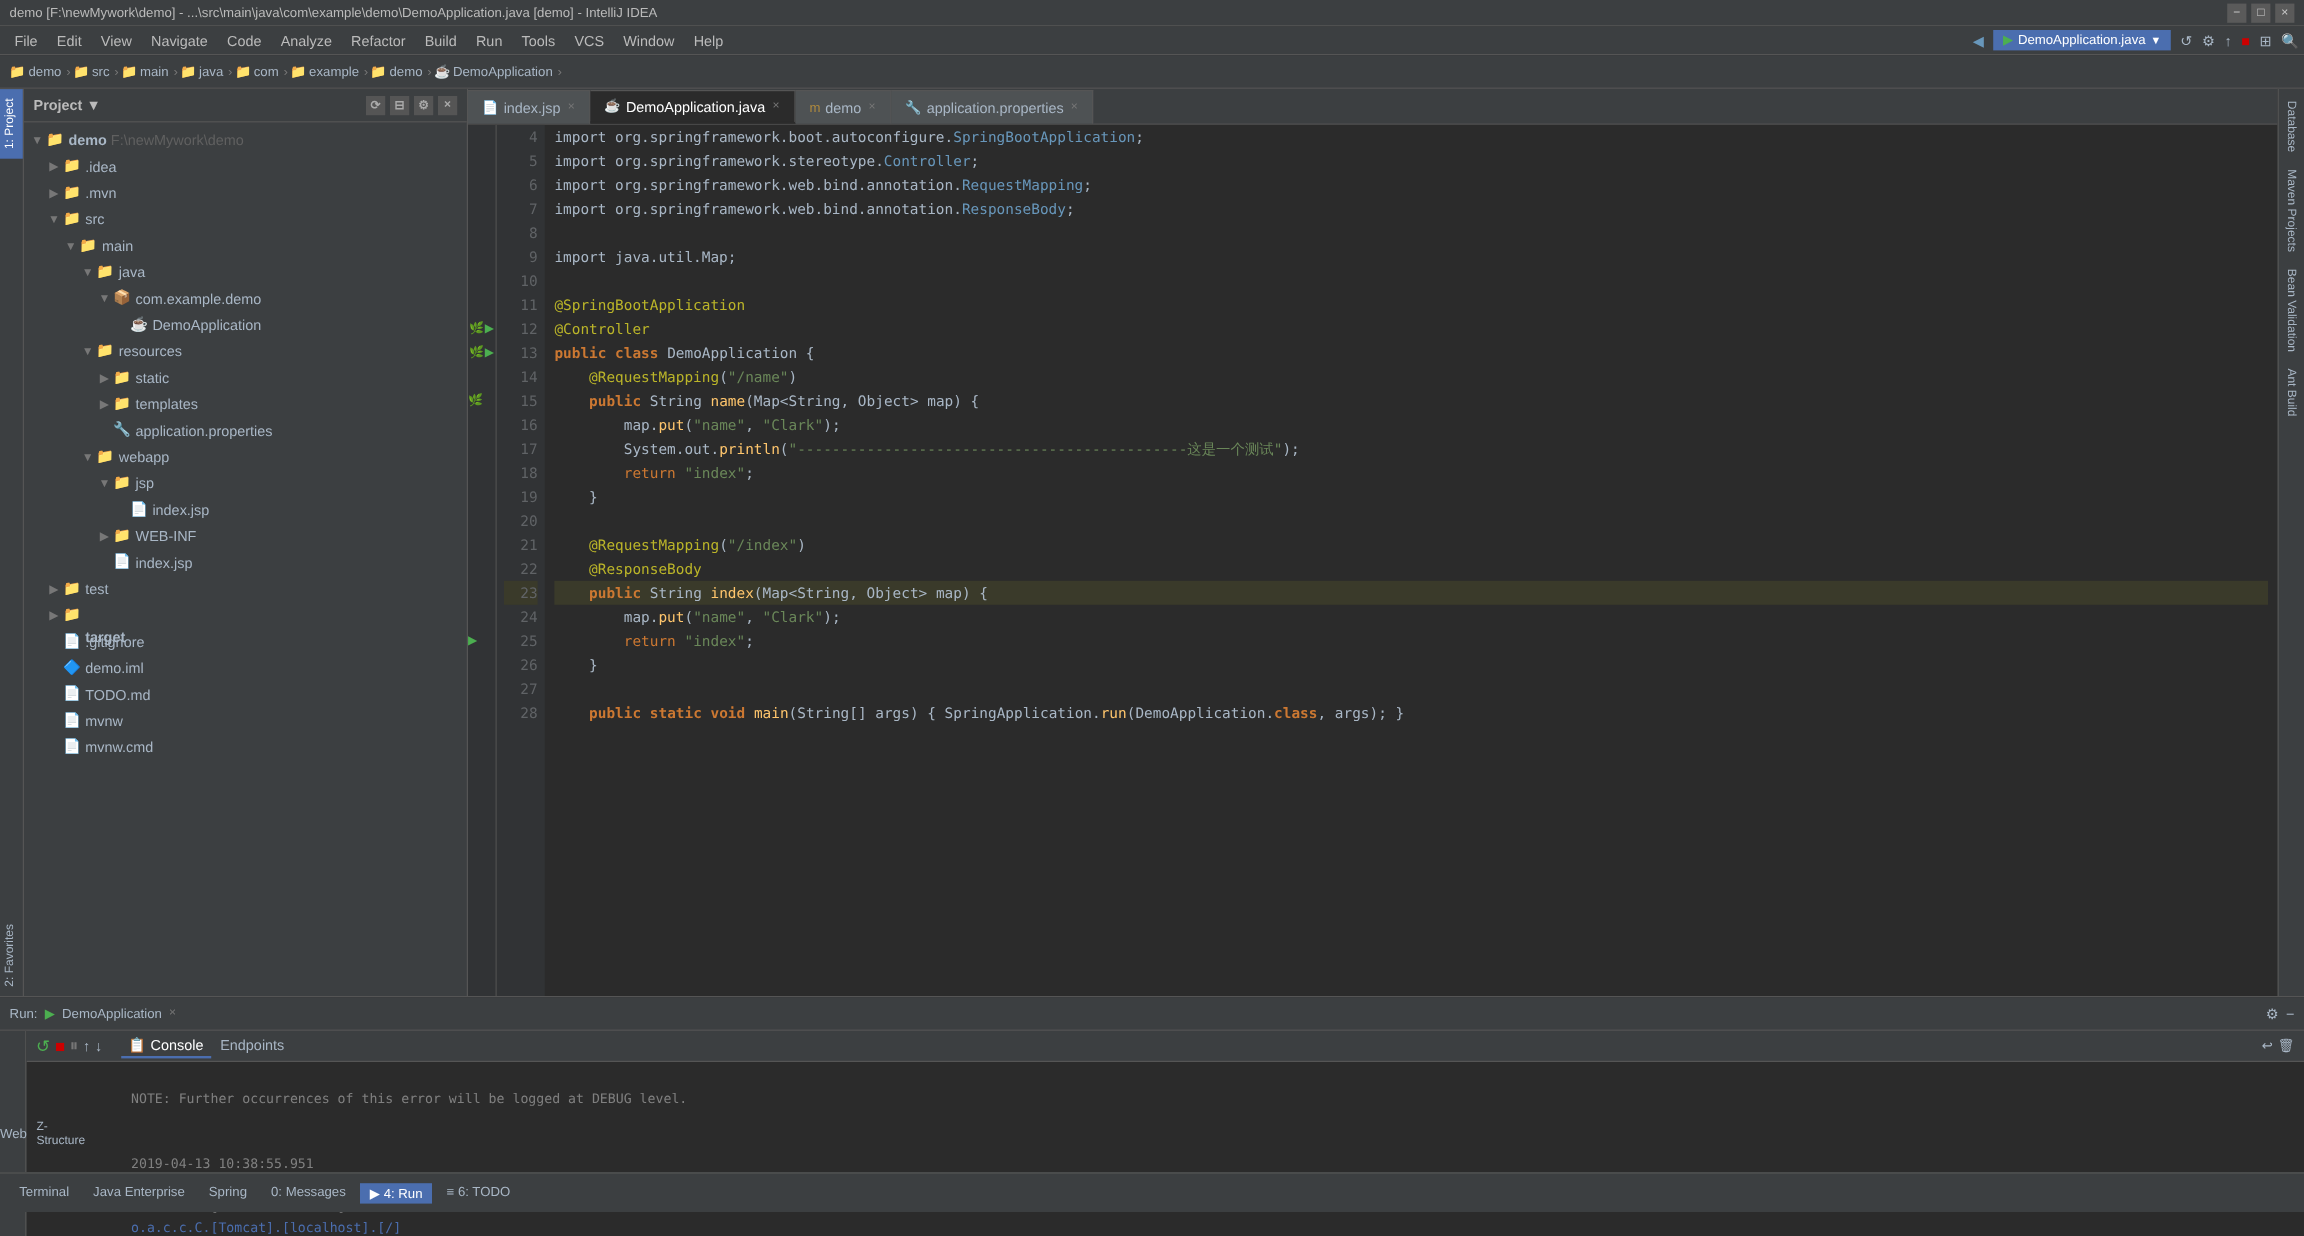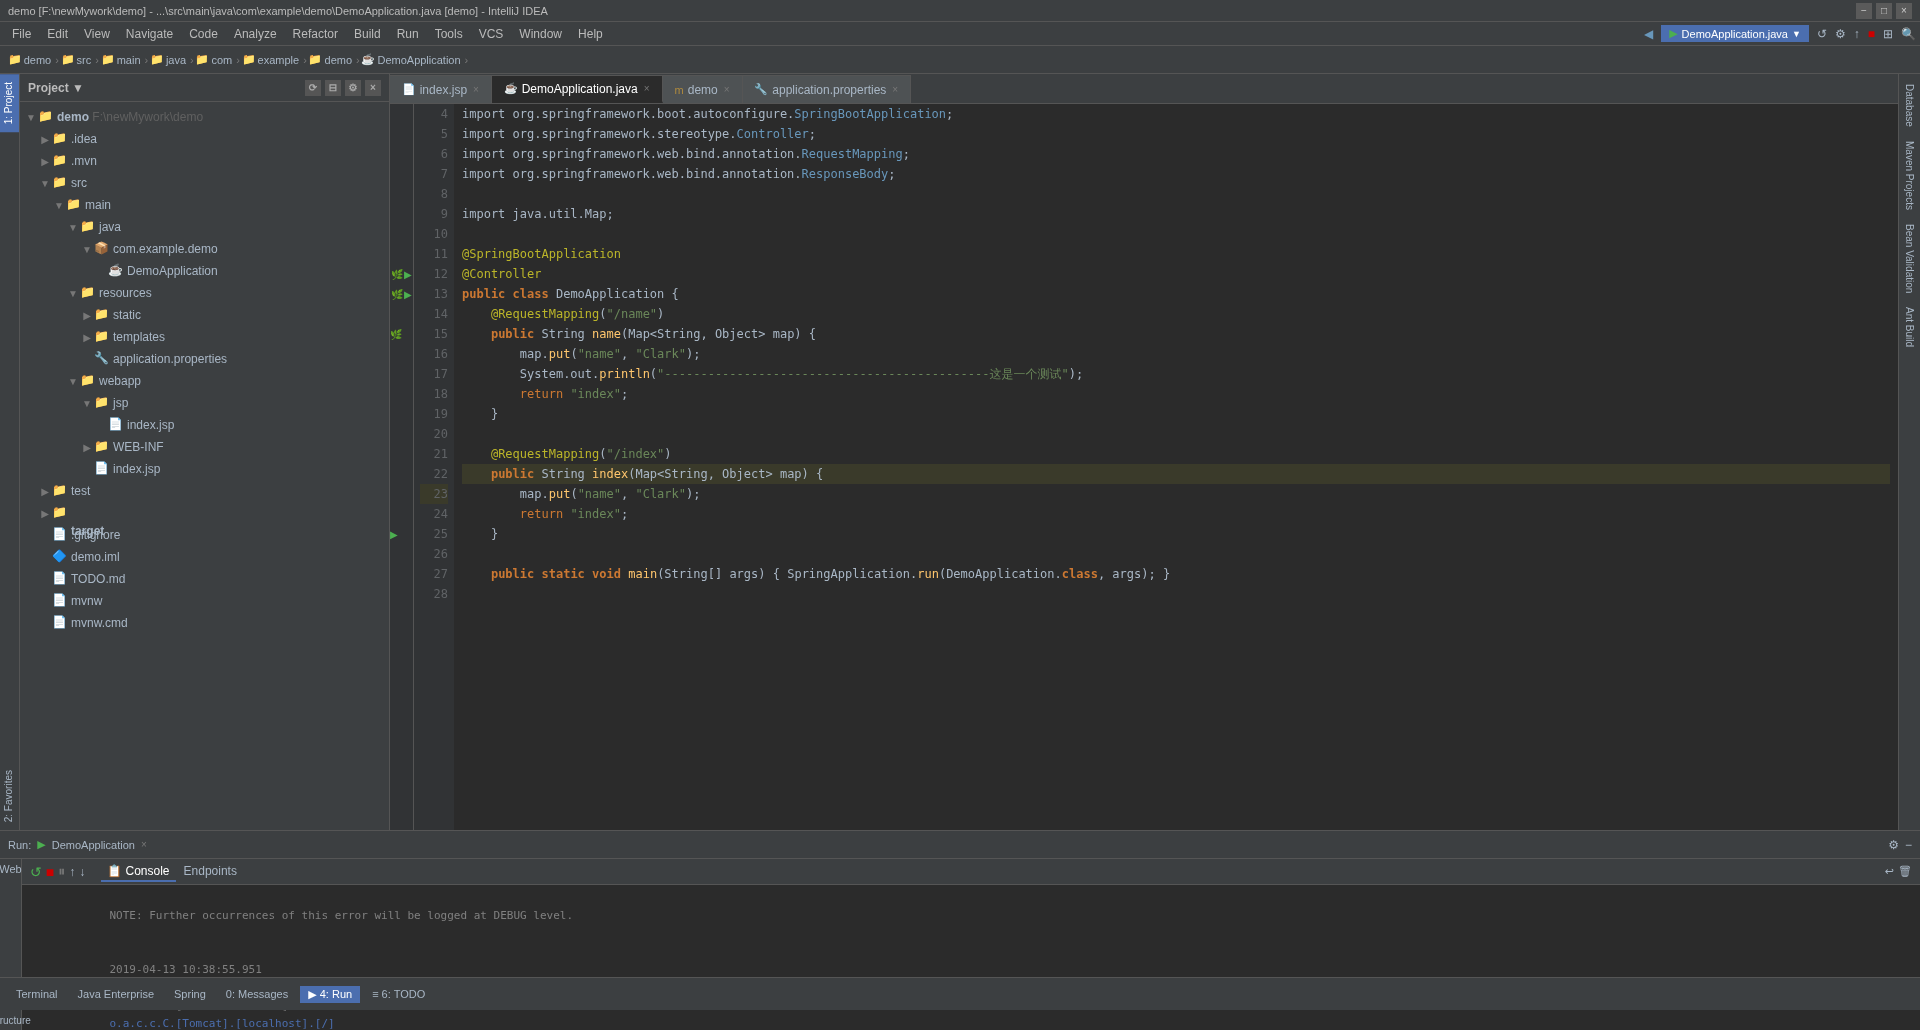--- a/index.html
+++ b/index.html
@@ -476,20 +476,23 @@
           <div class="code-line">
             <span class="plain">        </span><span class="kw">return</span><span class="plain"> </span><span class="string">"index"</span><span class="plain">;</span>
           </div>
           <div class="code-line">
             <span class="plain">    }</span>
           </div>
           <div class="code-line">&nbsp;</div>
           <div class="code-line">
             <span class="plain">    </span><span class="annotation">@RequestMapping</span><span class="plain">(</span><span class="string">"/index"</span><span class="plain">)</span>
           </div>
+          <div class="code-line">
+            <span class="plain">    </span><span class="annotation">@ResponseBody</span>
+          </div>
           <div class="code-line highlighted">
             <span class="plain">    </span><span class="kw2">public</span><span class="plain"> String </span><span class="method">index</span><span class="plain">(Map&lt;String, Object&gt; map) {</span>
           </div>
           <div class="code-line">
             <span class="plain">        map.</span><span class="method">put</span><span class="plain">(</span><span class="string">"name"</span><span class="plain">, </span><span class="string">"Clark"</span><span class="plain">);</span>
           </div>
           <div class="code-line">
             <span class="plain">        </span><span class="kw">return</span><span class="plain"> </span><span class="string">"index"</span><span class="plain">;</span>
           </div>
           <div class="code-line">
@@ -521,21 +524,21 @@
         <span style="font-size:10px; color:#777;">×</span>
       </div>
       <div style="margin-left:auto; display:flex; gap:6px; align-items:center;">
         <span style="font-size:12px; cursor:pointer; color:#a9b7c6;">⚙</span>
         <span style="font-size:12px; cursor:pointer; color:#a9b7c6;">−</span>
       </div>
     </div>
 
     <div style="display:flex; flex:1; overflow:hidden;">
 
-      <div style="width:22px; background:#3c3f41; border-right:1px solid #555; display:flex; flex-direction:column; align-items:center; padding:4px 0; gap:4px;">
+      <div style="width:22px; background:#3c3f41; border-right:1px solid #555; display:flex; flex-direction:row; align-items:center; padding:4px 0; gap:4px;">
         <span style="font-size:11px; cursor:pointer; color:#a9b7c6;">Web</span>
         <div style="flex:1;"></div>
         <span style="font-size:10px; cursor:pointer; color:#a9b7c6;">Z-Structure</span>
       </div>
 
       <div style="display:flex; flex-direction:column; flex:1; overflow:hidden;">
         <div id="console-tabs">
           <div style="display:flex; align-items:center; gap:4px; cursor:pointer;">
             <span style="color:#4CAF50; font-size:14px; cursor:pointer;">↺</span>
             <span style="color:#cc0000; font-size:14px; cursor:pointer;">■</span>

